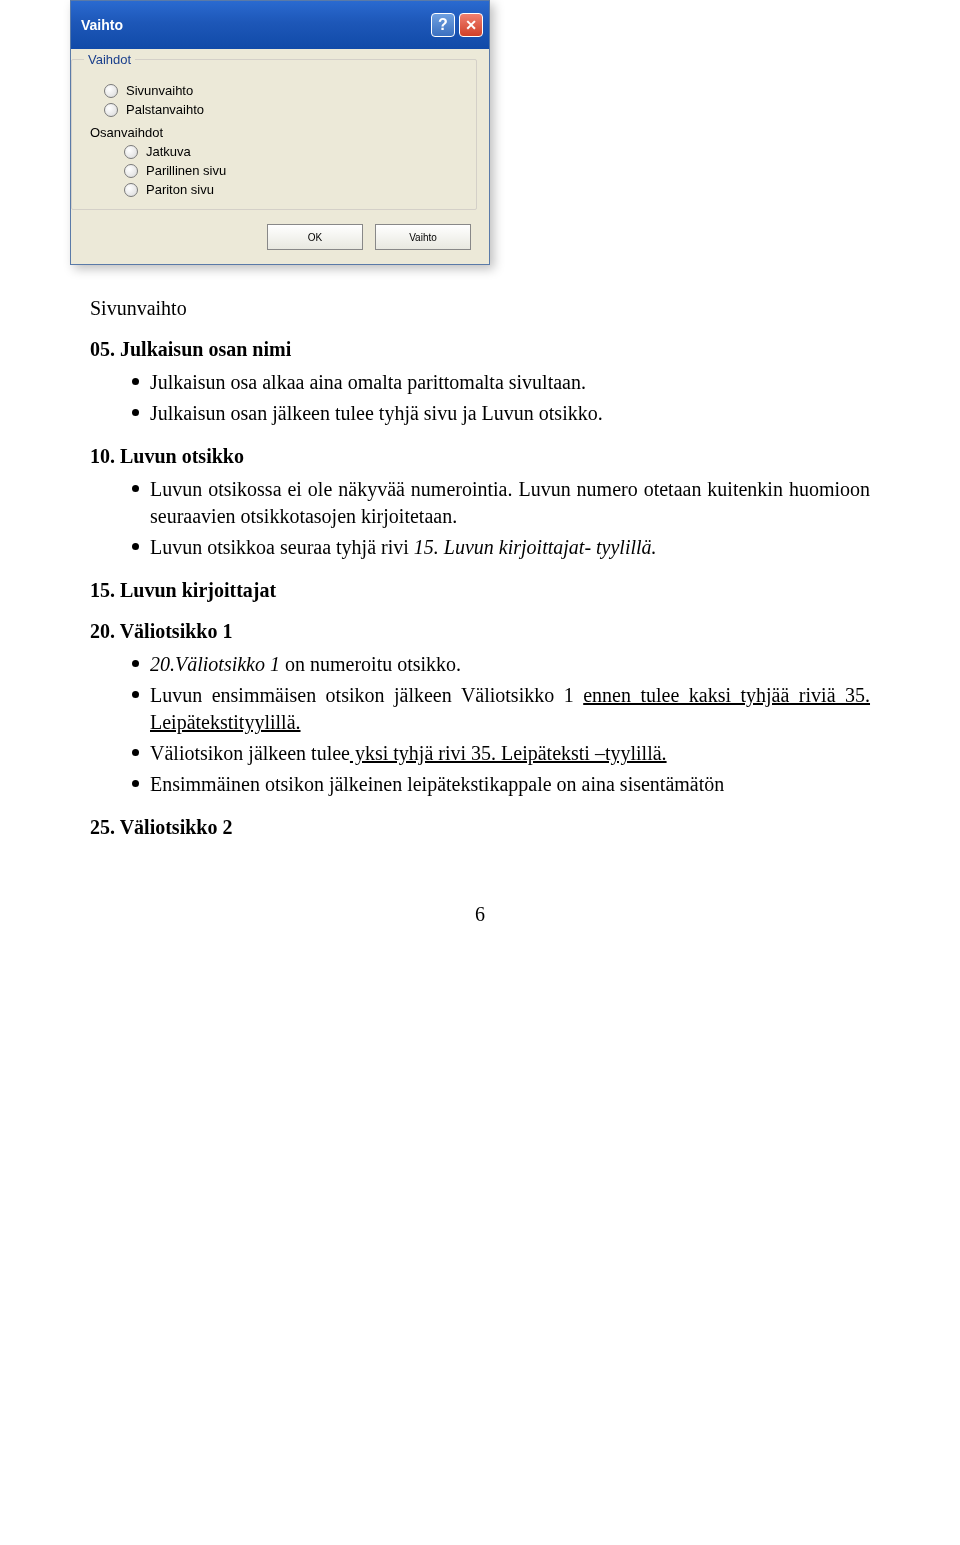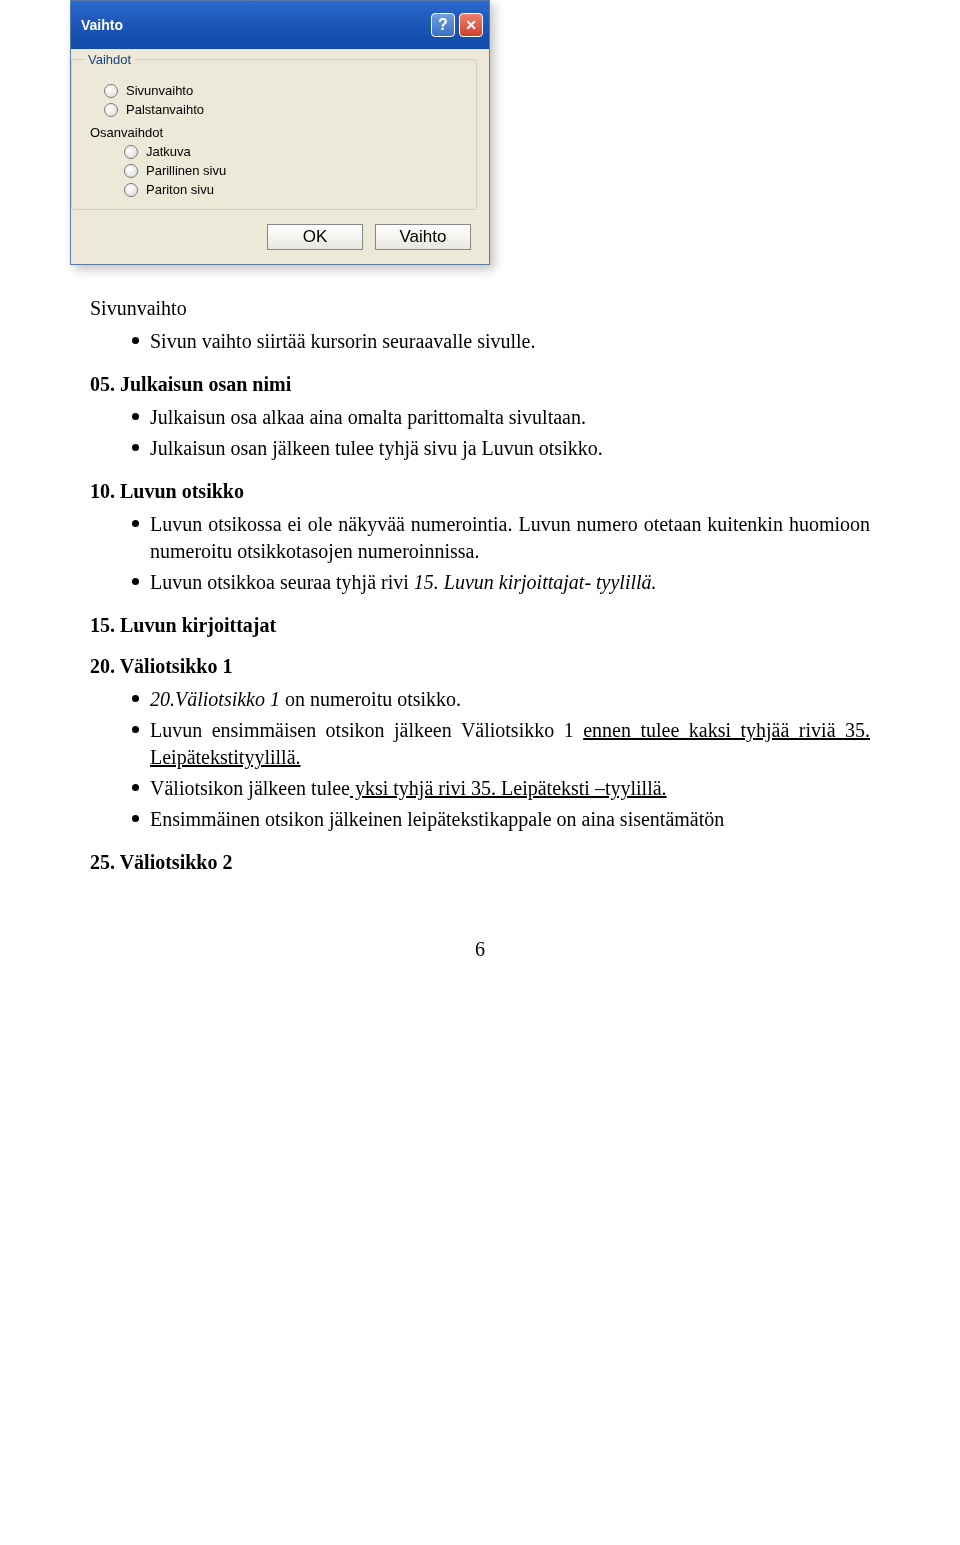--- a/index.html
+++ b/index.html
@@ -112,21 +112,21 @@
     gap: 12px;
     padding: 14px 6px 0 0;
   }
   .win-btn {
     min-width: 96px;
     height: 26px;
     border: 1px solid #888;
     border-radius: 0;
     background: linear-gradient(to bottom, #ffffff, #e8e8e0);
     font-family: Tahoma, Arial, sans-serif;
-    font-size: 17px;
+    font-size: 10px;
     display: flex; align-items: center; justify-content: center;
   }
   
   .doc {
     font-size: 20px;
     line-height: 1.35;
   }
   ul.bullets {
     list-style: none;
     margin: 4px 0 14px 0;
@@ -203,33 +203,30 @@
         <div class="win-btn">OK</div>
         <div class="win-btn">Vaihto</div>
       </div>
     </div>
   </div>
 
   <div class="doc">
 
 
     <div class="para-title">Sivunvaihto</div>
-    <ul class="bullets">
-      <li>Sivun vaihto siirtää kursorin seuraavalle sivulle.</li>
-    </ul>
 
     <div class="para-title bold">05. Julkaisun osan nimi</div>
     <ul class="bullets">
       <li>Julkaisun osa alkaa aina omalta parittomalta sivultaan.</li>
       <li>Julkaisun osan jälkeen tulee tyhjä sivu ja Luvun otsikko.</li>
     </ul>
 
     <div class="para-title bold">10. Luvun otsikko</div>
     <ul class="bullets">
-      <li>Luvun otsikossa ei ole näkyvää numerointia. Luvun numero otetaan kuitenkin huomioon numeroitu otsikkotasojen numeroinnissa.</li>
+      <li>Luvun otsikossa ei ole näkyvää numerointia. Luvun numero otetaan kuitenkin huomioon seuraavien otsikkotasojen kirjoitetaan.</li>
       <li>
         <span>Luvun otsikkoa seuraa tyhjä rivi </span><i>15. Luvun kirjoittajat- tyylillä.</i>
       </li>
     </ul>
 
     <div class="para-title bold">15. Luvun kirjoittajat</div>
 
     <div class="para-title bold">20. Väliotsikko 1</div>
     <ul class="bullets">
       <li>

